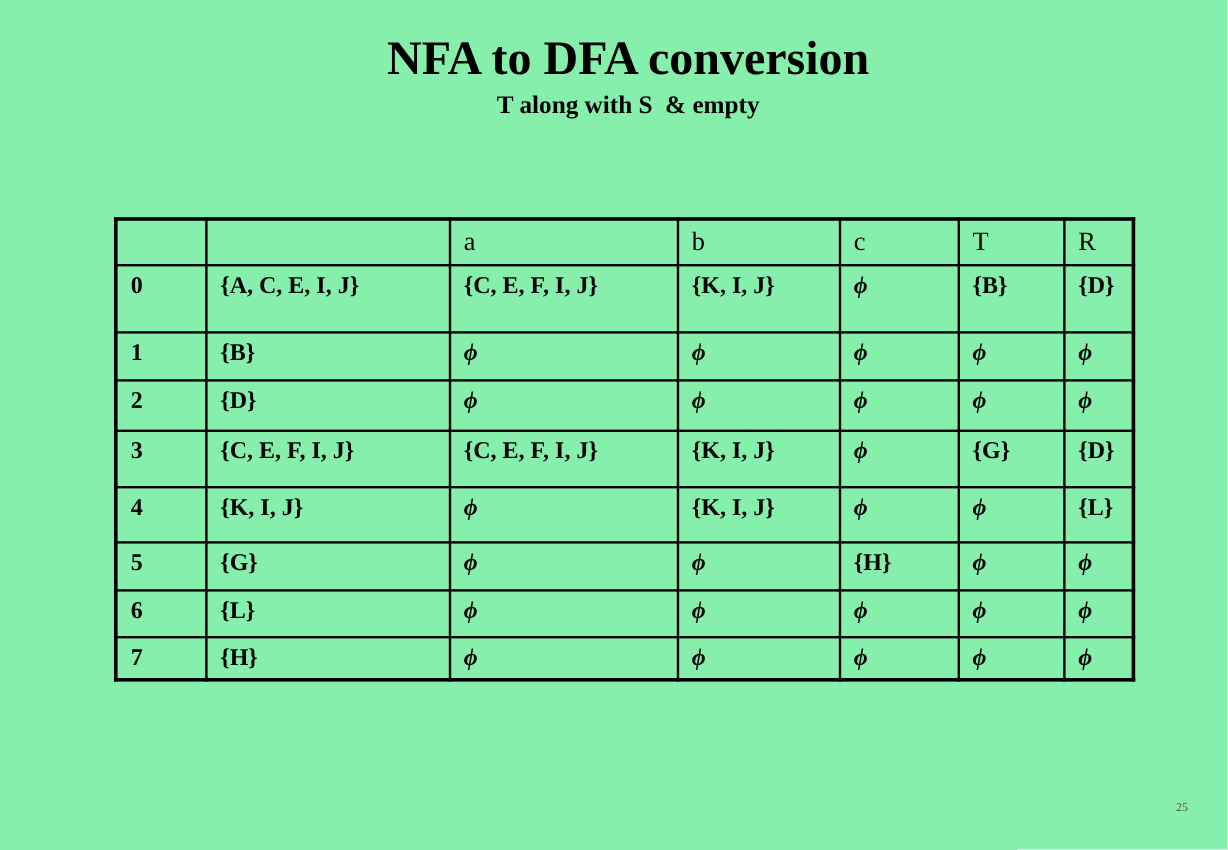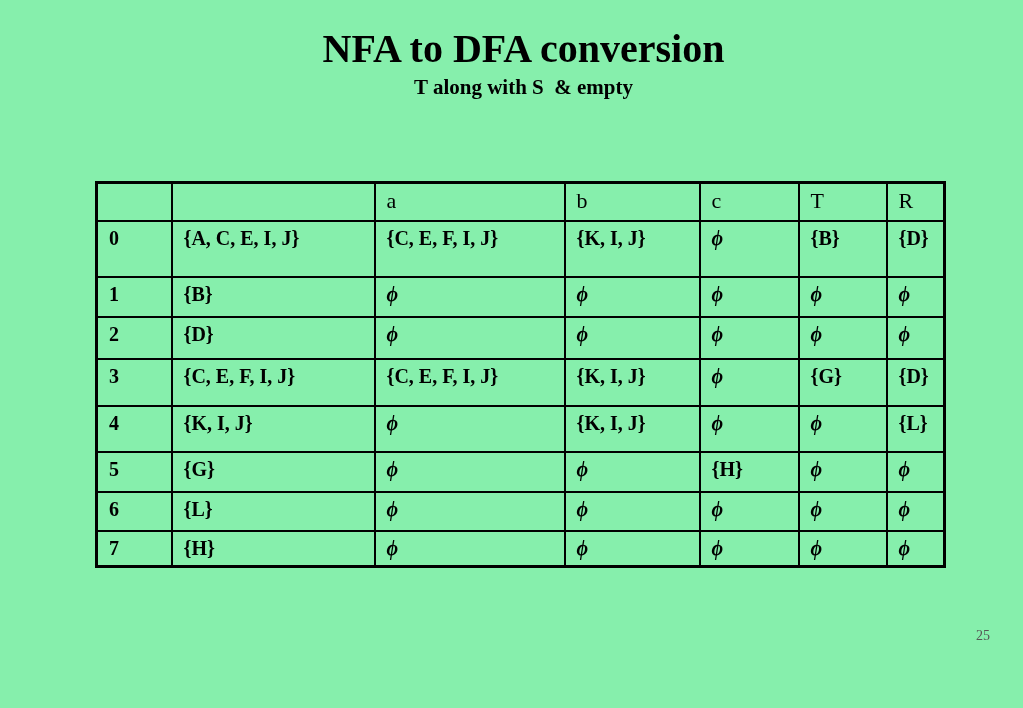--- a/index.html
+++ b/index.html
@@ -70,23 +70,23 @@
   tbody tr:nth-child(1) { height: 56px; }
   tbody tr:nth-child(2) { height: 40px; }
   tbody tr:nth-child(3) { height: 42px; }
   tbody tr:nth-child(4) { height: 47px; }
   tbody tr:nth-child(5) { height: 46px; }
   tbody tr:nth-child(6) { height: 40px; }
   tbody tr:nth-child(7) { height: 39px; }
   tbody tr:nth-child(8) { height: 36px; }
   .page-number {
     position: absolute;
-    top: 628px;
+    top: 668px;
     right: 33px;
-    font-size: 14px;
+    font-size: 10px;
     color: #555555;
     font-family: "Liberation Serif", serif;
   }
 </style>
 </head>
 <body>
 
 <div class="slide">
 
   <div class="title">NFA to DFA conversion</div>

